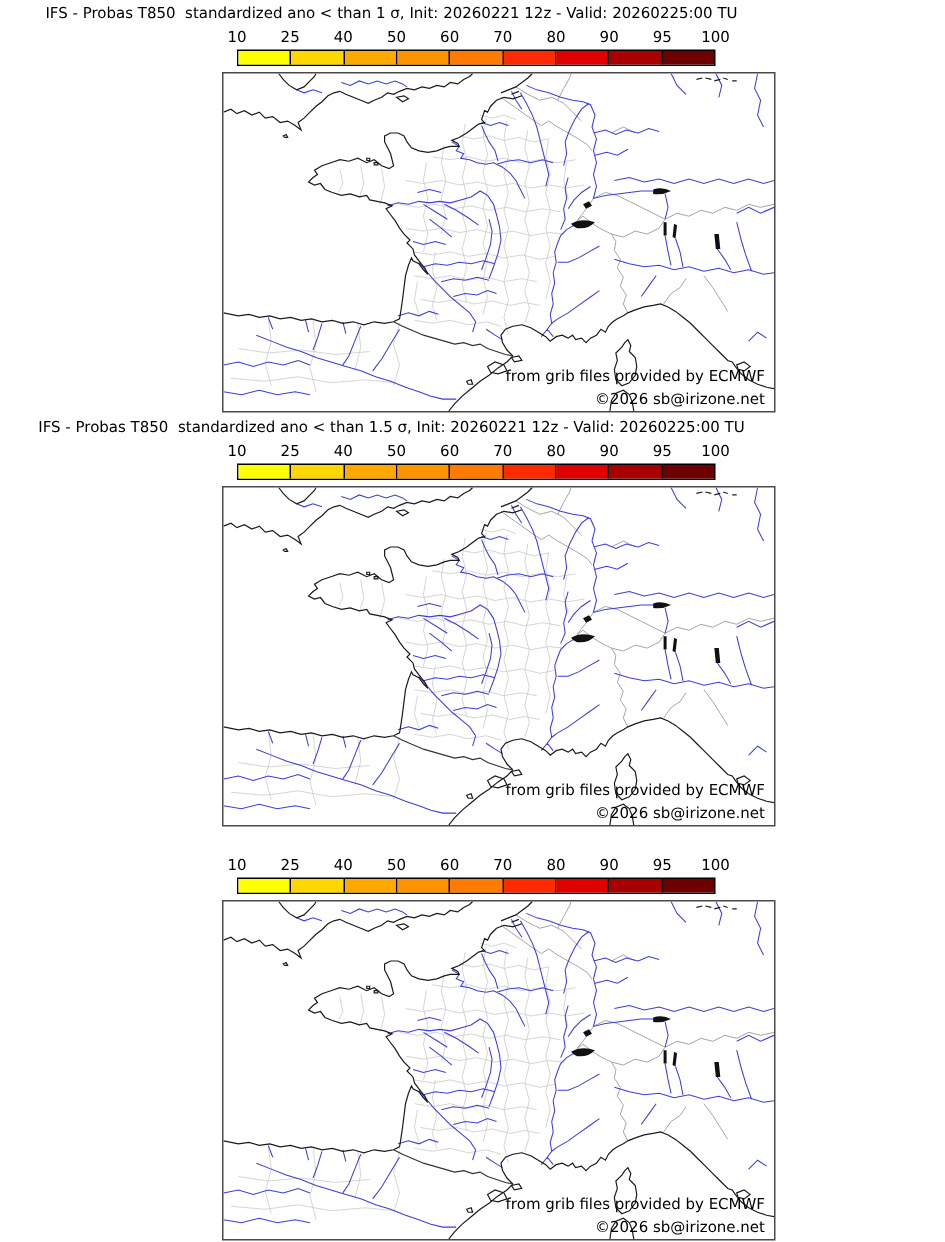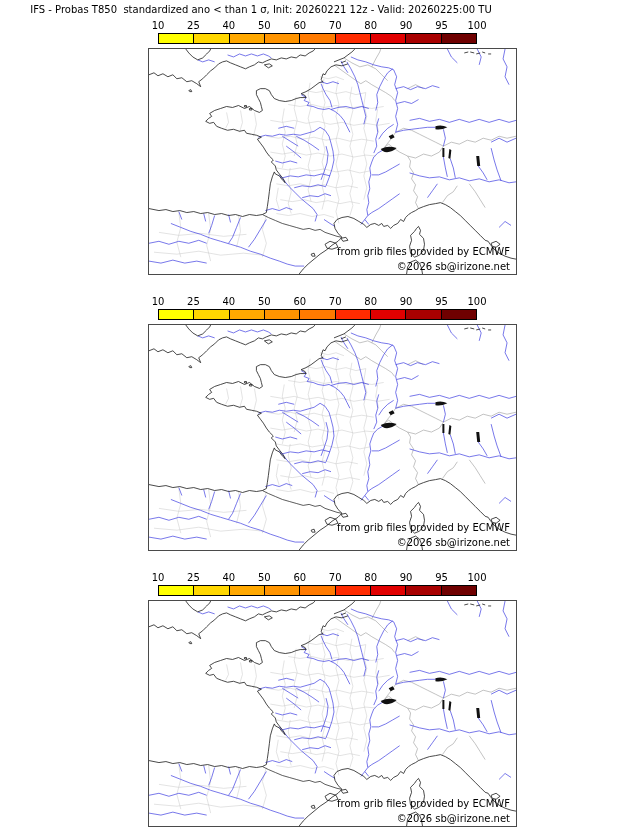--- a/index.html
+++ b/index.html
@@ -64,20 +64,21 @@
   <div class="map-box" style="border-color: rgb(74, 74, 74);">
     <svg class="map-svg" viewBox="0 0 369 227" preserveAspectRatio="none">
         <use href="#mapart"></use>
       </svg>
     <div class="attr1">from grib files provided by ECMWF</div>
     <div class="attr2">©2026 sb@irizone.net</div>
   </div>
 </div>
 
 <div class="panel" style="top:276px">
+  <div class="panel-title">IFS - Probas T850  standardized ano &lt; than 1.5 σ, Init: 20260221 12z - Valid: 20260225:00 TU</div>
   <div class="cb-ticks">
       <span class="cb-tick" style="left: 0px;">10</span>
       <span class="cb-tick" style="left: 35.4444px;">25</span>
       <span class="cb-tick" style="left: 70.8889px;">40</span>
       <span class="cb-tick" style="left: 106.333px;">50</span>
       <span class="cb-tick" style="left: 141.778px;">60</span>
       <span class="cb-tick" style="left: 177.222px;">70</span>
       <span class="cb-tick" style="left: 212.667px;">80</span>
       <span class="cb-tick" style="left: 248.111px;">90</span>
       <span class="cb-tick" style="left: 283.556px;">95</span>

